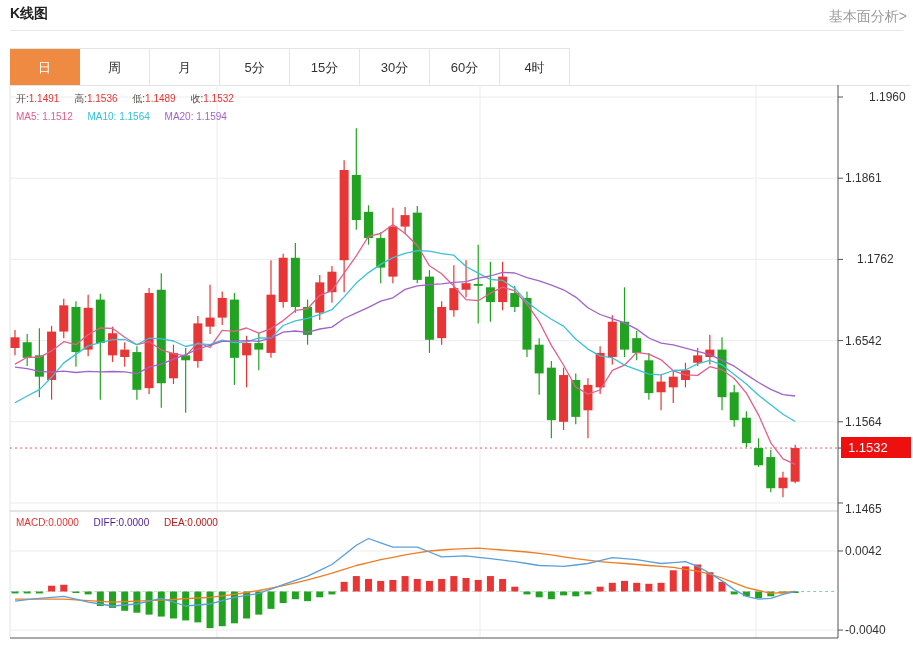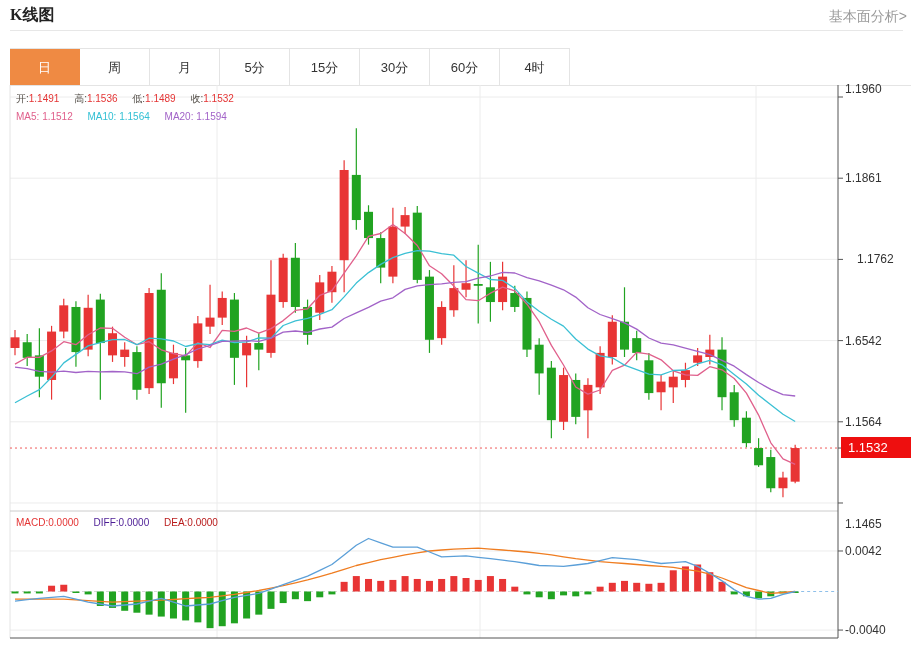--- a/index.html
+++ b/index.html
@@ -1,19 +1,19 @@
 <!DOCTYPE html>
 <html><head>
 <meta charset="utf-8">
 <style>
   * { margin:0; padding:0; box-sizing:border-box; }
   html,body { background:#fff; }
   .page { position:relative; width:913px; height:645px; background:#fff;
           font-family:"Liberation Sans","DejaVu Sans",sans-serif; overflow:hidden; }
-  .title { position:absolute; left:10px; top:5px; font-size:16px; font-weight:bold; color:#222;font-family:Liberation Serif, serif; }
+  .title { position:absolute; left:10px; top:5px; font-size:14px; font-weight:bold; color:#222; }
   .analysis-link { position:absolute; right:6px; top:8px; font-size:14px; color:#999; text-decoration:none; cursor:pointer; }
   .header-rule { position:absolute; left:10px; top:30px; width:893px; height:1px; background:#e7e7e7; }
 
   .tabs { position:absolute; left:10px; top:48px; height:37px; display:flex; border-top:1px solid #e4e4e4; }
   .tab { width:70px; height:37px; display:flex; align-items:center; justify-content:center;
          font-size:13px; color:#333; background:#fff; border-right:1px solid #e4e4e4; cursor:pointer; }
   .tab.selected { background:#ef8a43; color:#fff; border-right:1px solid #ef8a43; }
   .tabs-bottom-rule { position:absolute; left:10px; top:85px; width:901px; height:1px; background:#e4e4e4; }
 
   svg.chart-canvas { position:absolute; left:0; top:0; }
@@ -297,26 +297,26 @@
     <span class="ma10">MA10:</span> <span class="ma10">1.1564</span><span class="gap"></span>
     <span class="ma20">MA20:</span> <span class="ma20">1.1594</span>
   </div>
   <div class="readout" id="macd-readout">
     <span class="macd">MACD:</span><span class="macd">0.0000</span><span class="gap"></span>
     <span class="diff">DIFF:</span><span class="diff">0.0000</span><span class="gap"></span>
     <span class="dea">DEA:</span><span class="dea">0.0000</span>
   </div>
 
   <div id="y-labels">
-      <div class="y-tick" style="top: 82px;">1.1960</div>
+      <div class="y-tick" style="top: 90px; margin-left: 24px;">1.1960</div>
       <div class="y-tick" style="top: 171.2px;">1.1861</div>
       <div class="y-tick" style="top: 252px; margin-left: 12px;">1.1762</div>
       <div class="y-tick" style="top: 333.599px;">1.6542</div>
       <div class="y-tick" style="top: 414.799px;">1.1564</div>
-      <div class="y-tick" style="top: 517px; text-align: center;">1.1465</div>
+      <div class="y-tick" style="top: 502px; text-align: center;">1.1465</div>
     </div>
   <div id="macd-labels">
       <div class="y-tick" style="top: 543.999px;">0.0042</div>
       <div class="y-tick" style="top: 623.072px;">-0.0040</div>
     </div>
 
   <div class="price-tag">
     <span>1.1532</span>
   </div>
 </div>

